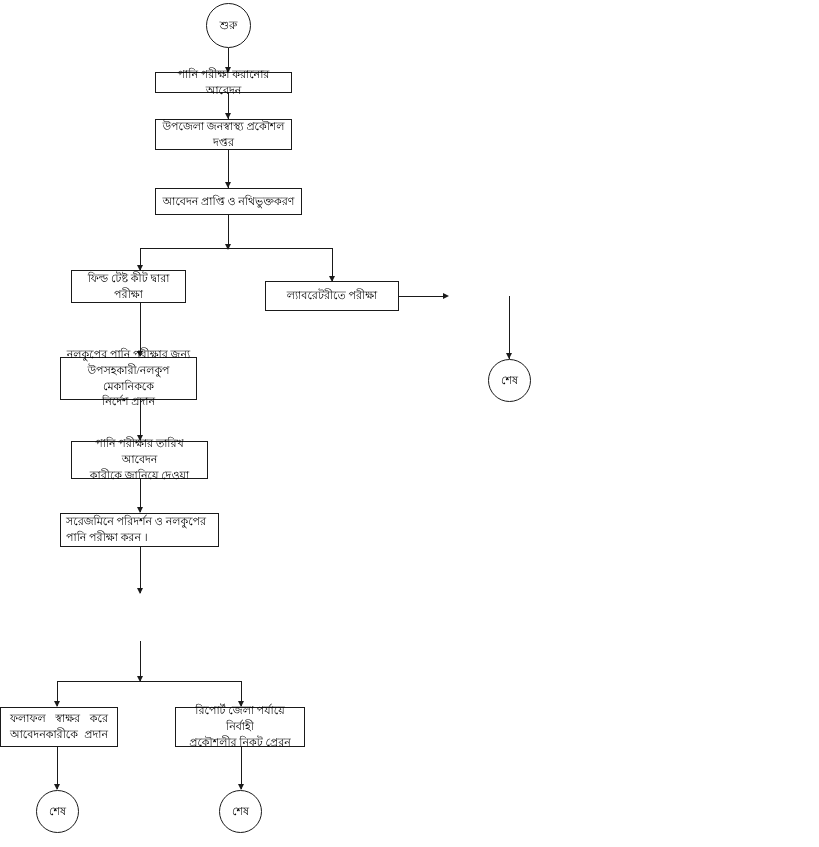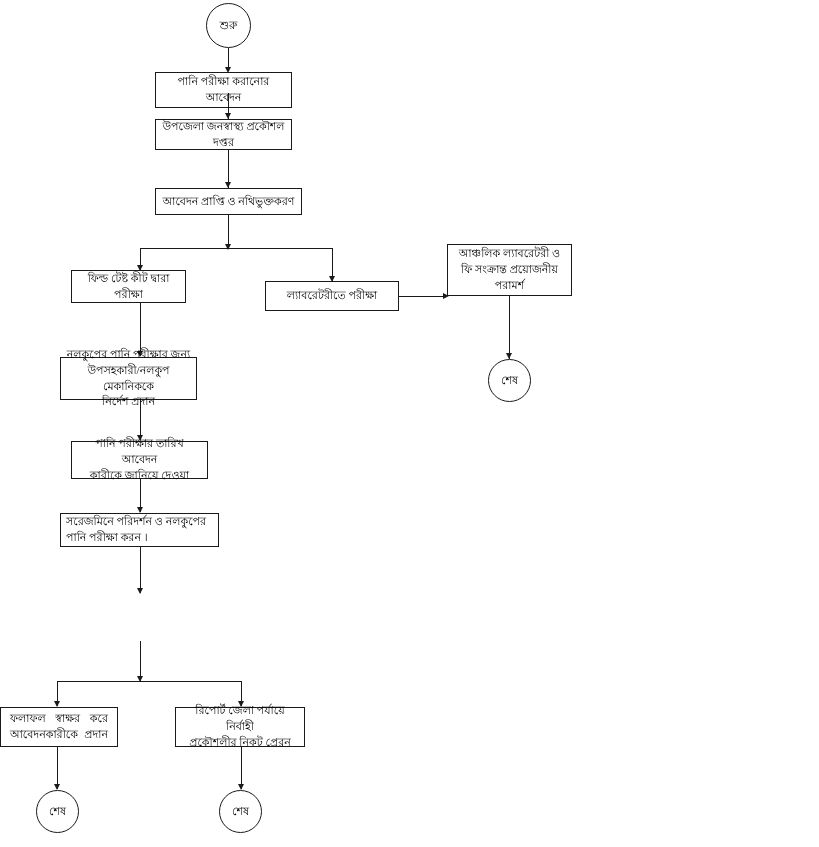--- a/index.html
+++ b/index.html
@@ -77,21 +77,21 @@
 
 <div id="canvas">
 
   <div class="node terminator" style="left:206px; top:3px; width:45px; height:45px;">
     <span class="txt">শুরু</span>
   </div>
 
   <div class="vline" style="left:228px; top:48px; height:23px;"></div>
   <div class="arrowhead" style="left:224.5px; top:67px;"></div>
 
-  <div class="node" style="left:155px; top:72px; width:137px; height:36px;">
+  <div class="node" style="left:155px; top:72px; width:137px; height:21px;">
     <span class="txt">পানি পরীক্ষা করানোর আবেদন</span>
   </div>
 
   <div class="vline" style="left:228px; top:93px; height:26px;"></div>
   <div class="arrowhead" style="left:224.5px; top:113px;"></div>
 
   <div class="node" style="left:155px; top:119px; width:137px; height:31px;">
     <span class="txt">উপজেলা জনস্বাস্থ্য প্রকৌশল
 দপ্তর</span>
   </div>
@@ -118,25 +118,20 @@
     <span class="txt">ফিল্ড টেষ্ট কীট দ্বারা পরীক্ষা</span>
   </div>
 
   <div class="node" style="left:265px; top:281px; width:134px; height:30px;">
     <span class="txt">ল্যাবরেটরীতে পরীক্ষা</span>
   </div>
 
   <div class="hline" style="left:399px; top:296px; width:48px;"></div>
   <div class="arrowhead right" style="left:443px; top:292.5px;"></div>
 
-  <div class="node" style="left:447px; top:244px; width:125px; height:52px;">
-    <span class="txt">আঞ্চলিক ল্যাবরেটরী ও
-ফি সংক্রান্ত প্রয়োজনীয়
-পরামর্শ</span>
-  </div>
 
   <div class="vline" style="left:509px; top:296px; height:63px;"></div>
   <div class="arrowhead" style="left:505.5px; top:353px;"></div>
 
   <div class="node terminator" style="left:488px; top:359px; width:43px; height:43px;">
     <span class="txt">শেষ</span>
   </div>
 
   <div class="vline" style="left:140px; top:303px; height:53px;"></div>
   <div class="arrowhead" style="left:136.5px; top:351px;"></div>

